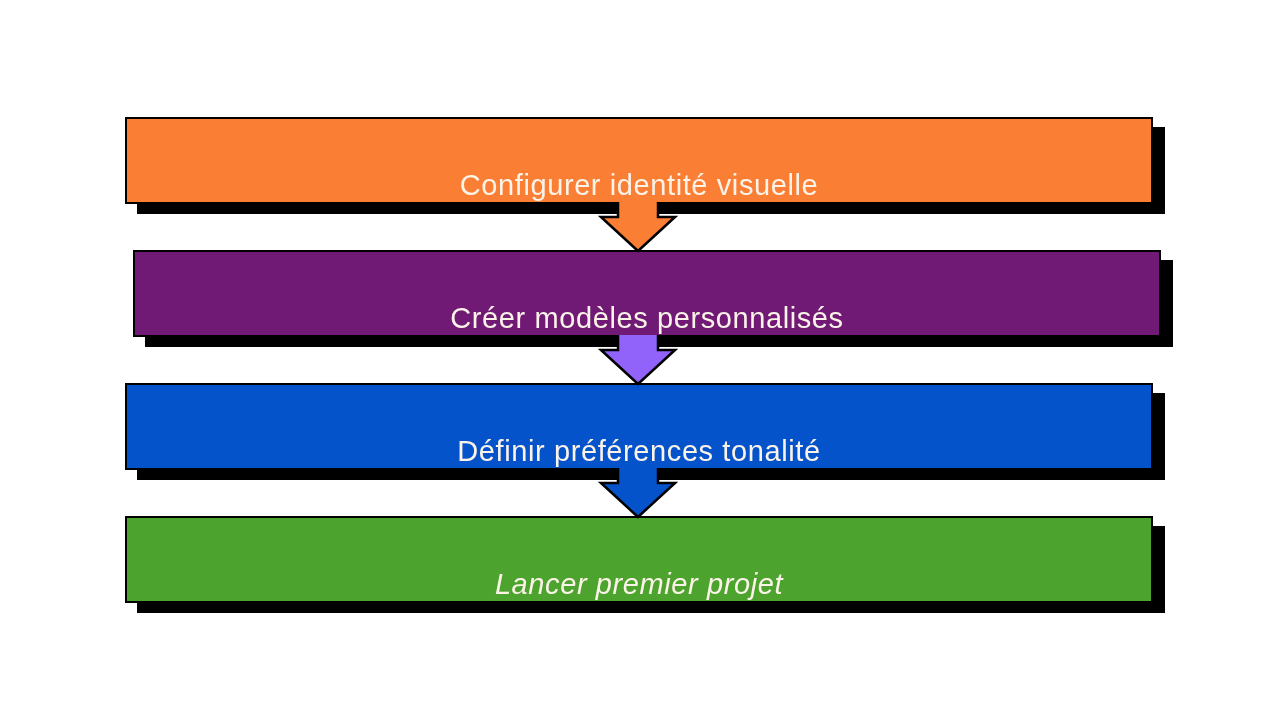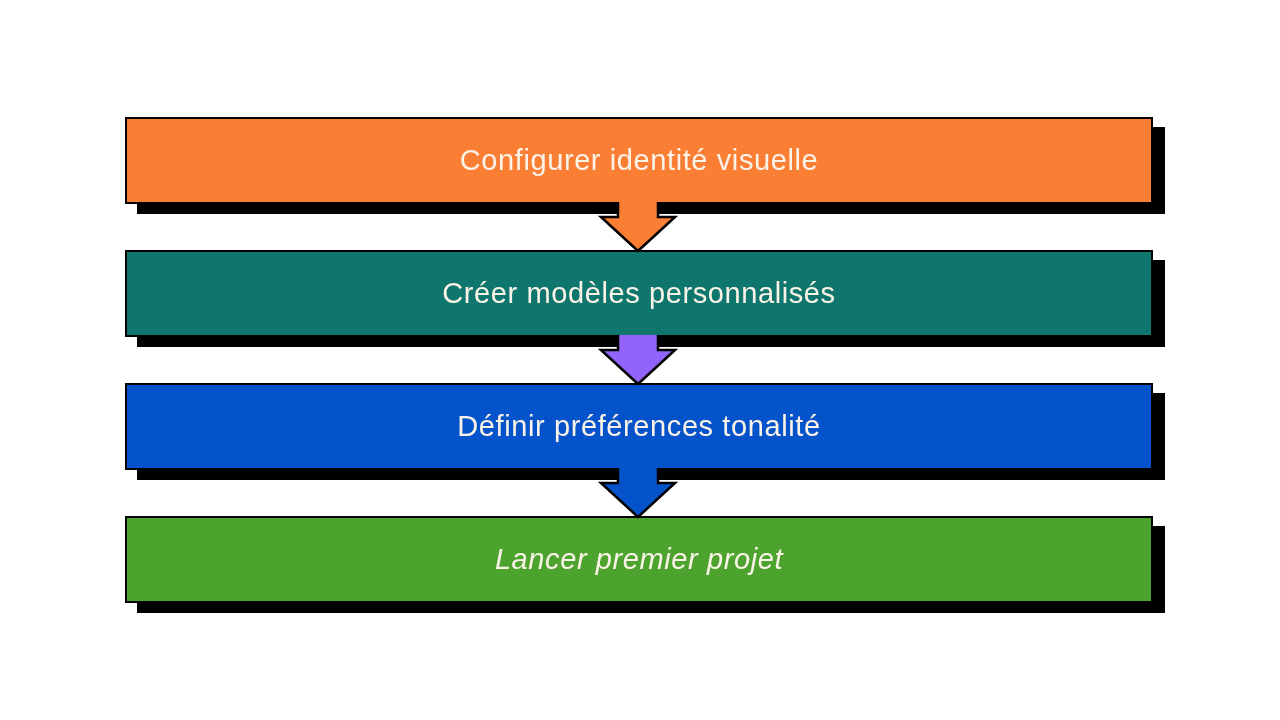--- a/index.html
+++ b/index.html
@@ -17,21 +17,21 @@
   }
   .step {
     position: absolute;
     left: 125px;
     width: 1028px;
     height: 87px;
     box-sizing: border-box;
     border: 2.5px solid #000000;
     box-shadow: 12px 10px 0 #000000;
     display: flex;
-    align-items: center;
+    align-items: flex-end;
     justify-content: center;
     z-index: 1;
   }
   .step-label {
     color: #fbf3e8;
     font-size: 29px;
     font-weight: 400;
     letter-spacing: 0.6px;
     white-space: nowrap;
   }
@@ -56,21 +56,21 @@
 <div class="canvas">
 
   <div class="step s1" style="background-color: rgb(251, 126, 53);">
     <span class="step-label">Configurer identité visuelle</span>
   </div>
 
   <svg class="arrow a1" viewBox="0 0 80 57">
     <path d="M20,6 L20,21 L3,21 L40,55 L77,21 L60,21 L60,6" stroke="#000000" stroke-width="2.5" stroke-linejoin="miter" fill="#fb7e35"></path>
   </svg>
 
-  <div class="step s2" style="background-color: #0f766e;">
+  <div class="step s2" style="background-color: #701a75; margin-left: 8px;">
     <span class="step-label">Créer modèles personnalisés</span>
   </div>
 
   <svg class="arrow a2" viewBox="0 0 80 57">
     <path d="M20,6 L20,21 L3,21 L40,55 L77,21 L60,21 L60,6" stroke="#000000" stroke-width="2.5" stroke-linejoin="miter" fill="#9263fa"></path>
   </svg>
 
   <div class="step s3" style="background-color: rgb(5, 83, 203);">
     <span class="step-label">Définir préférences tonalité</span>
   </div>

